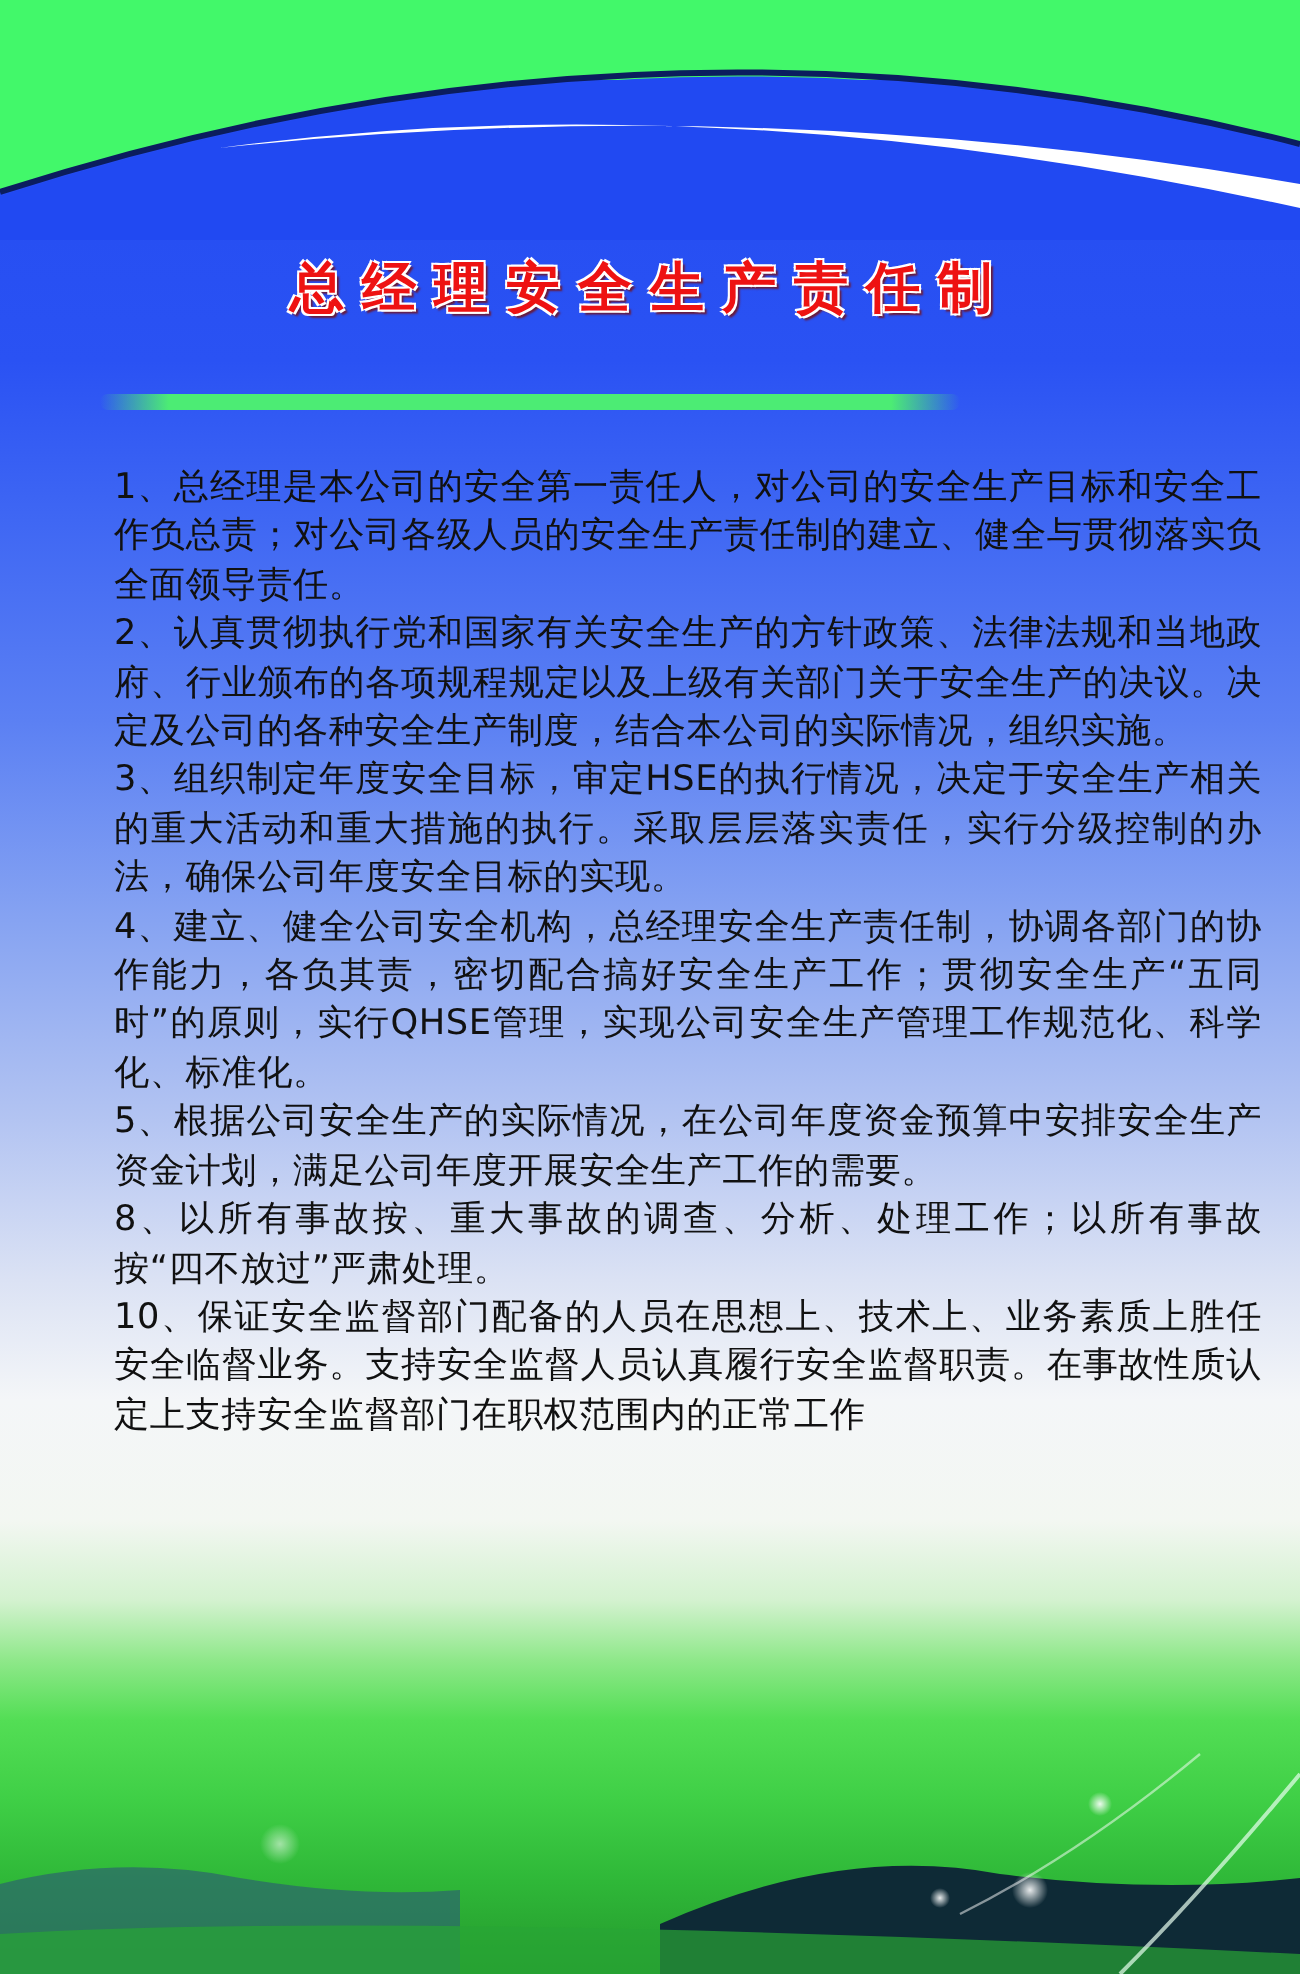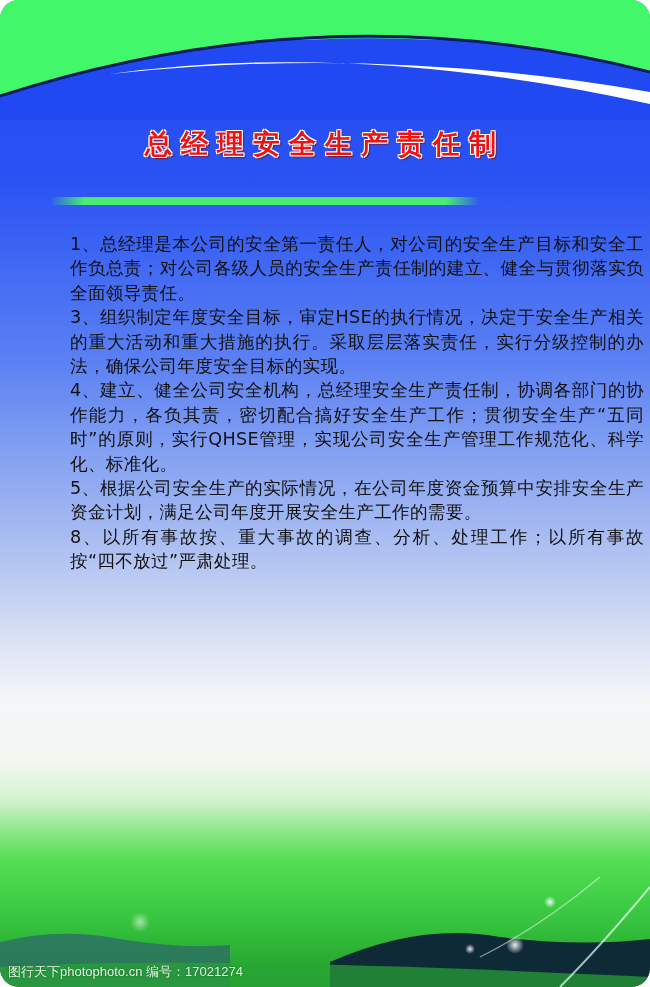--- a/index.html
+++ b/index.html
@@ -4,21 +4,20 @@
 <style>
   html, body { margin: 0; padding: 0; }
   body { width: 650px; height: 987px; overflow: hidden; position: relative; font-family: "DejaVu Sans", "Liberation Sans", sans-serif; }
   .poster {
     position: absolute; inset: 0; width: 650px; height: 987px; overflow: hidden;
     background: linear-gradient(to bottom,
       #2149f2 0px, #2a52f3 180px, #3f67f3 260px, #5b80f3 360px,
       #86a3f2 460px, #b3c4f2 560px, #dbe2f4 640px, #f4f6f8 700px,
       #f3f7f2 760px, #d4f2d0 800px, #8fe88a 830px, #53de55 860px,
       #3fcf46 900px, #2fb838 940px, #24992d 987px);
-    border-radius: 19px;
   }
   .top-green {
     position: absolute; left: -40px; top: -600px; width: 730px; height: 640px;
     background: #42f86a;
   }
   .arc-svg { position: absolute; left: 0; top: 0; width: 650px; height: 120px; }
   .title {
     position: absolute; left: 0; right: 0; top: 126px; text-align: center;
     font-family: "DejaVu Sans", sans-serif; font-weight: bold; font-size: 27px;
     letter-spacing: 9px; color: #ee1212;
@@ -26,21 +25,21 @@
   }
   .title-bar {
     position: absolute; left: 52px; width: 425px; top: 197px; height: 8px;
     left: 50px; width: 430px;
     background: linear-gradient(to right, rgba(74,238,112,0) 0%, #4cec74 8%, #4cec74 92%, rgba(74,238,112,0) 100%);
     border-radius: 4px;
   }
   .body-text {
     position: absolute; left: 57px; top: 232px; width: 574px;
     font-family: "DejaVu Sans", sans-serif; font-size: 17.6px; line-height: 24.4px;
-    color: #111; letter-spacing: 0.3px; margin-left: 13px;
+    color: #111; letter-spacing: 0.3px;
   }
   .body-text p { margin: 0; text-align: justify; }
   .hills {
     position: absolute; left: 0; bottom: 0; width: 650px; height: 160px;
   }
   .watermark {
     position: absolute; left: 8px; top: 963px;
     font-family: "Liberation Sans", sans-serif; font-size: 13px; color: #e6f5e6;
     text-shadow: 0 0 2px rgba(0,60,0,0.6); letter-spacing: 0px;
   }
@@ -78,23 +77,21 @@
     <path d="M560,160 Q600,120 650,60" fill="none" stroke="#e8fff0" stroke-width="2" opacity="0.7"></path>
     <path d="M480,130 Q540,100 600,50" fill="none" stroke="#ffffff" stroke-width="1.2" opacity="0.5"></path>
     <circle cx="515" cy="118" r="9" fill="url(#glow)"></circle>
     <circle cx="550" cy="75" r="6" fill="url(#glow)"></circle>
     <circle cx="470" cy="122" r="5" fill="url(#glow)"></circle>
     <circle cx="140" cy="95" r="10" fill="url(#glow)" opacity="0.6"></circle>
   </svg>
 
   <div class="body-text">
     <p><span>1、</span><span>总经理是本公司的安全第一责任人，对公司的安全生产目标和安全工作负总责；对公司各级人员的安全生产责任制的建立、健全与贯彻落实负全面领导责任。</span></p>
+    <p><span>2、</span><span>认真贯彻执行党和国家有关安全生产的方针政策、法律法规和当地政府、行业颁布的各项规程规定以及上级有关部门关于安全生产的决议。决定及公司的各种安全生产制度，结合本公司的实际情况，组织实施。</span></p>
     <p><span>3、</span><span>组织制定年度安全目标，审定HSE的执行情况，决定于安全生产相关的重大活动和重大措施的执行。采取层层落实责任，实行分级控制的办法，确保公司年度安全目标的实现。</span></p>
     <p><span>4、</span><span>建立、健全公司安全机构，总经理安全生产责任制，协调各部门的协作能力，各负其责，密切配合搞好安全生产工作；贯彻安全生产“五同时”的原则，实行QHSE管理，实现公司安全生产管理工作规范化、科学化、标准化。</span></p>
     <p><span>5、</span><span>根据公司安全生产的实际情况，在公司年度资金预算中安排安全生产资金计划，满足公司年度开展安全生产工作的需要。</span></p>
     <p><span>8、</span><span>以所有事故按、重大事故的调查、分析、处理工作；以所有事故按“四不放过”严肃处理。</span></p>
+    <p><span>10、</span><span>保证安全监督部门配备的人员在思想上、技术上、业务素质上胜任安全临督业务。支持安全监督人员认真履行安全监督职责。在事故性质认定上支持安全监督部门在职权范围内的正常工作</span></p>
   </div>
 
-  <div class="watermark">
-    <span>图行天下photophoto.cn</span>
-    <span>编号：</span><span>17021274</span>
-  </div>
 </div>
 
 </body></html>

